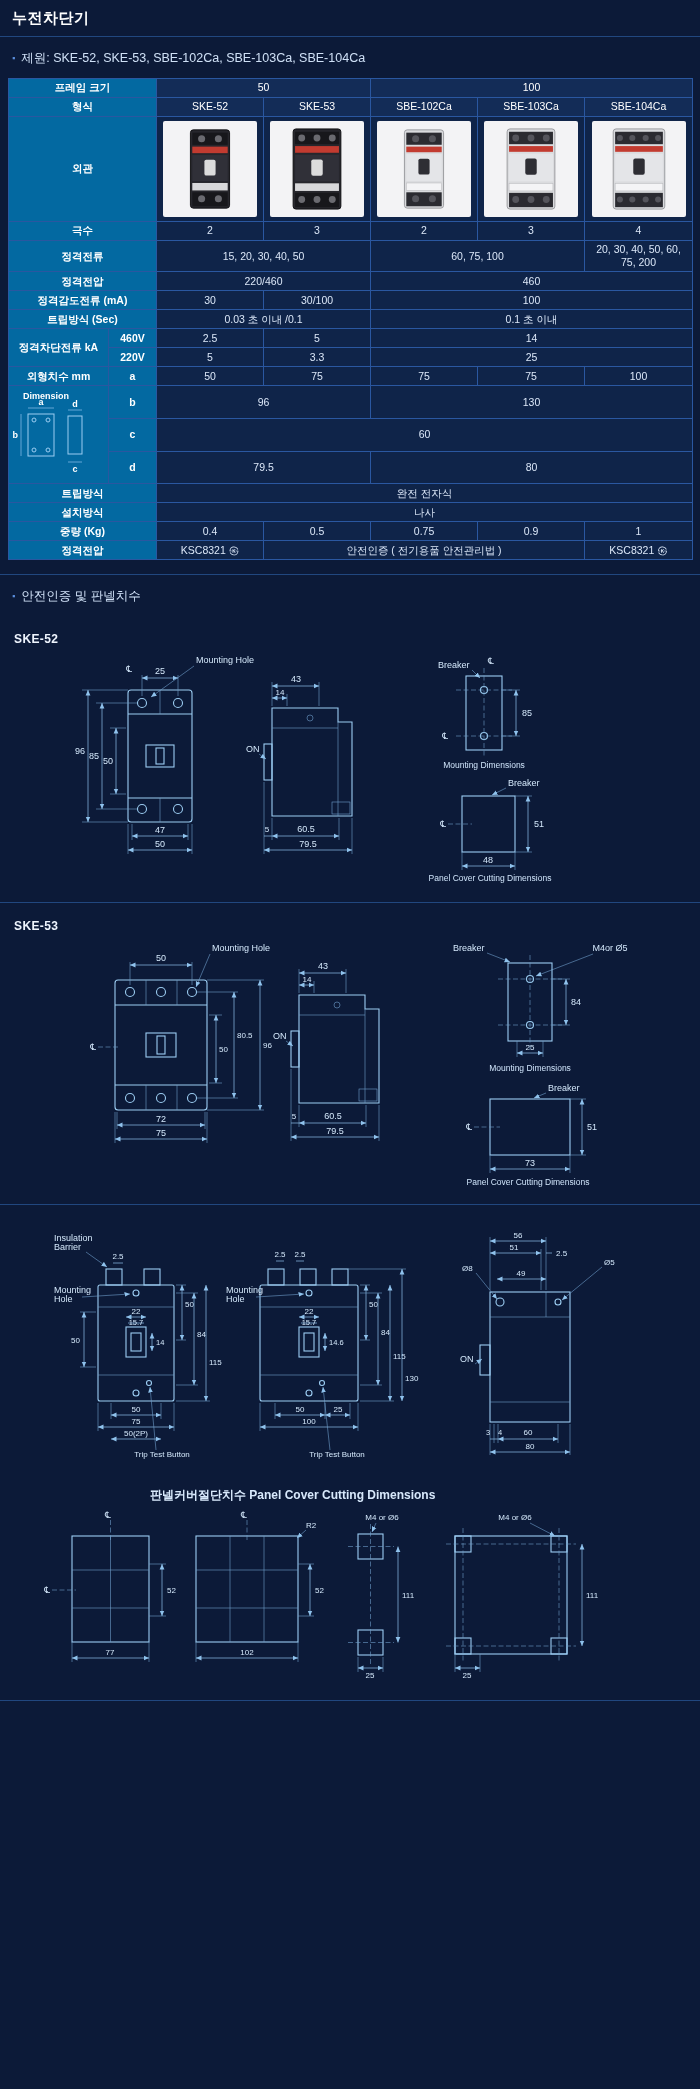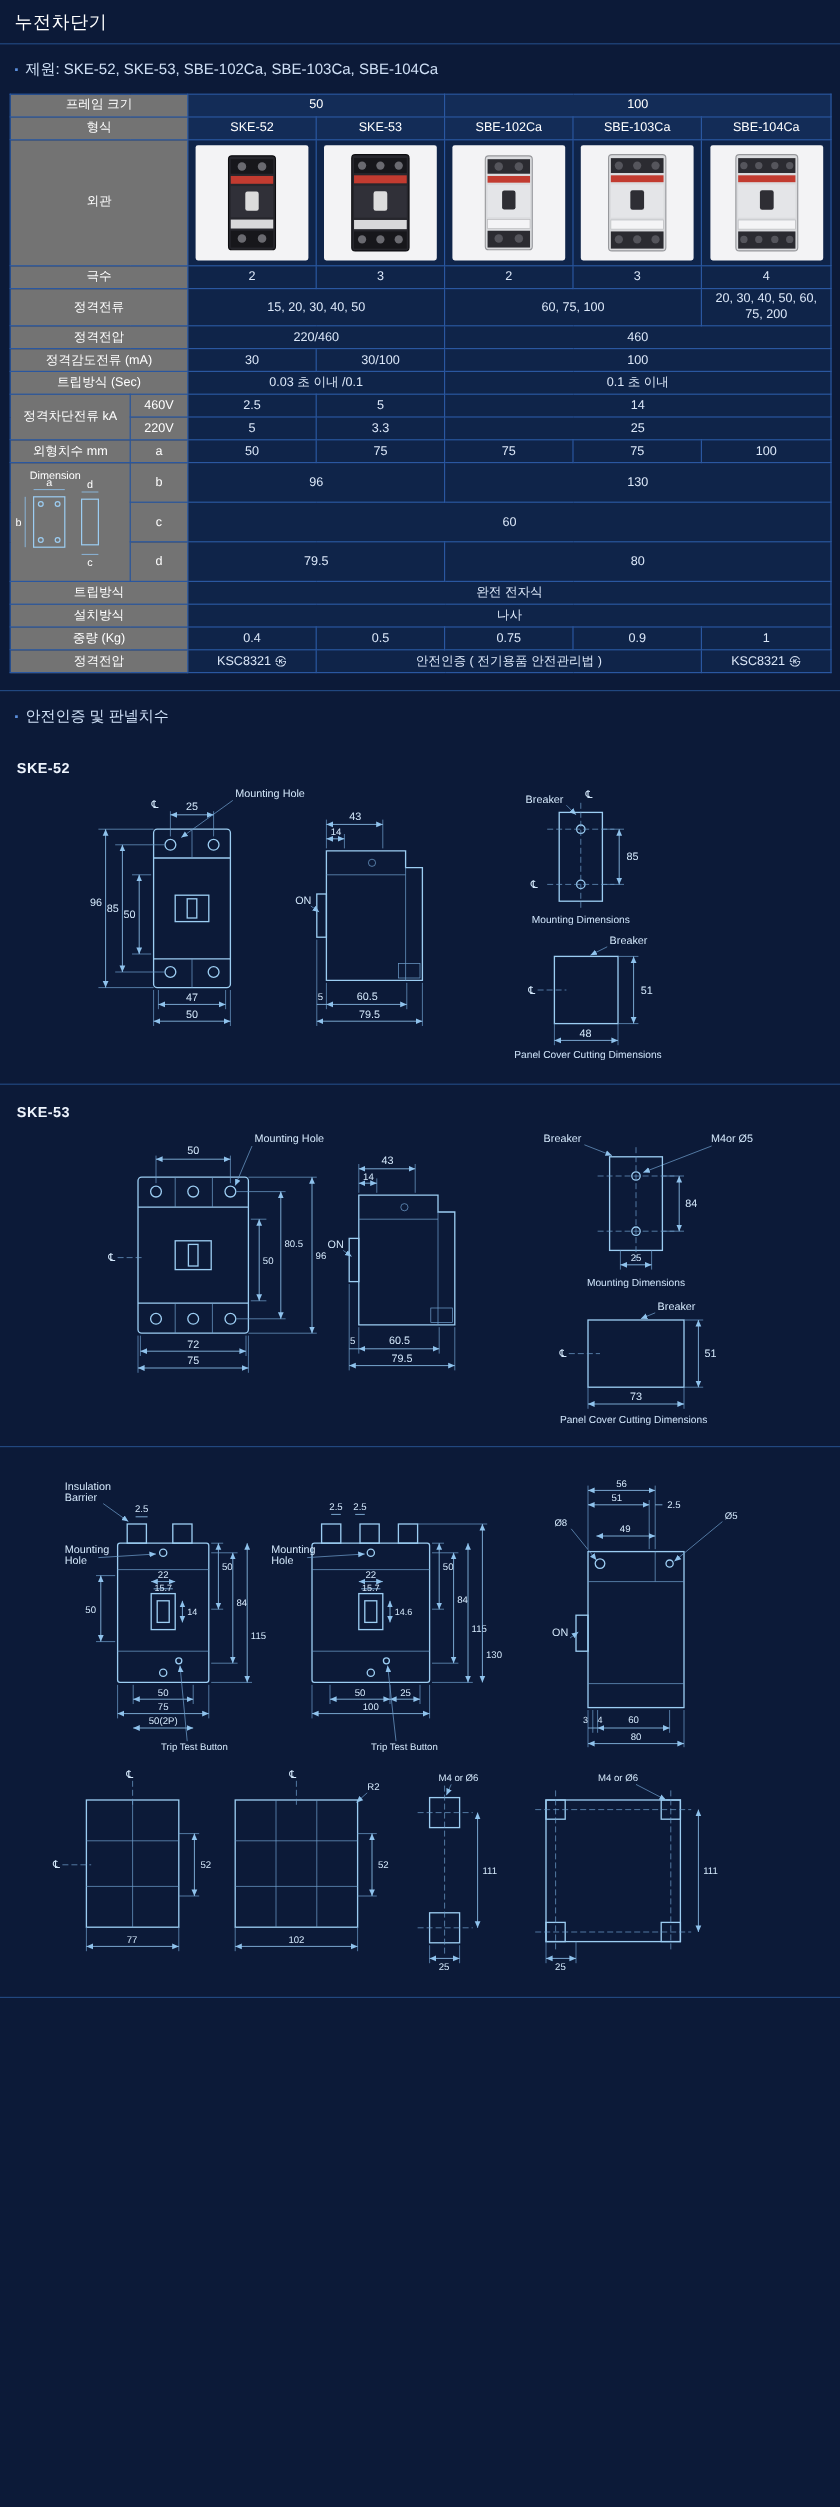--- a/index.html
+++ b/index.html
@@ -1,26 +1,26 @@
 <!DOCTYPE html>
 <html><head>
 <meta charset="utf-8">
 <style>
   *{margin:0;padding:0;box-sizing:border-box}
   html,body{background:#0c1a38}
   body{width:700px;min-height:2089px;font-family:"Liberation Sans","DejaVu Sans",sans-serif;color:#e6eefb;overflow-x:hidden}
   .header{padding:9px 12px 8px}
-  .page-title{font-size:15px;font-weight:normal;color:#ffffff;letter-spacing:.5px}
+  .page-title{font-size:15px;font-weight:bold;color:#ffffff;letter-spacing:.5px}
   .divider{height:1px;background:#21477f}
   .subhead{display:flex;align-items:center;gap:6px;padding:13px 12px 11px;font-size:12.5px;color:#cfe0f6}
   .subhead .bullet{color:#5b8fdd;font-size:9px;line-height:1}
   .tablewrap{padding:0 8px}
   table.spec{border-collapse:collapse;width:684px;table-layout:fixed}
   .spec th,.spec td{border:1px solid #2a57a0;font-size:10.5px;text-align:center;vertical-align:middle;padding:2px 3px;line-height:1.25}
-  .spec th{background:#737373;color:#ffffff;font-weight:normal}
+  .spec th{background:#0369a1;color:#ffffff;font-weight:bold}
   .spec td{background:#0f2449;color:#dbe7f8}
   .spec td.hd{background:#132c57;color:#ffffff}
   .spec tr{height:19px}
   .spec tr.r-photo{height:104px}
   .spec tr.r-cur{height:30px}
   .spec tr.r-bcd{height:29px}
   .photo{width:94px;height:96px;background:#f3f3f5;border-radius:2px;margin:2px auto;display:flex;align-items:center;justify-content:center}
   .draw-title{font-size:12px;font-weight:bold;color:#eef4fd;margin:16px 0 2px 14px;letter-spacing:.4px}
   .panel-title{font-size:12px;font-weight:bold;color:#d8e9fc;margin:20px 0 2px 150px}
   .draw{display:block;margin:2px 0 0 10px}
@@ -684,20 +684,21 @@
         <text x="478" y="228" text-anchor="middle" class="f75">3</text>
         <line class="dim" x1="484" y1="232" x2="488" y2="232"></line>
         <text x="490" y="228" text-anchor="middle" class="f75">4</text>
         <line class="dim" x1="488" y1="232" x2="548" y2="232" marker-start="url(#s3)" marker-end="url(#e3)"></line>
         <text x="518" y="228" text-anchor="middle" class="f8">60</text>
         <line class="dim" x1="480" y1="245" x2="560" y2="245" marker-start="url(#s3)" marker-end="url(#e3)"></line>
         <text x="520" y="242" text-anchor="middle" class="f8">80</text>
       </g>
     </svg>
 
+    <h3 class="panel-title">판넬커버절단치수 Panel Cover Cutting Dimensions</h3>
     <svg class="draw" width="640" height="178" viewBox="0 0 640 178">
       <defs>
         <marker id="e4" markerWidth="6" markerHeight="6" refX="5.5" refY="3" orient="auto" markerUnits="userSpaceOnUse">
             <path d="M0,0.6 L5.5,3 L0,5.4 Z" fill="#8fc2ec"></path>
           </marker>
         <marker id="s4" markerWidth="6" markerHeight="6" refX="0.5" refY="3" orient="auto" markerUnits="userSpaceOnUse">
             <path d="M6,0.6 L0.5,3 L6,5.4 Z" fill="#8fc2ec"></path>
           </marker>
       </defs>
       <g>

